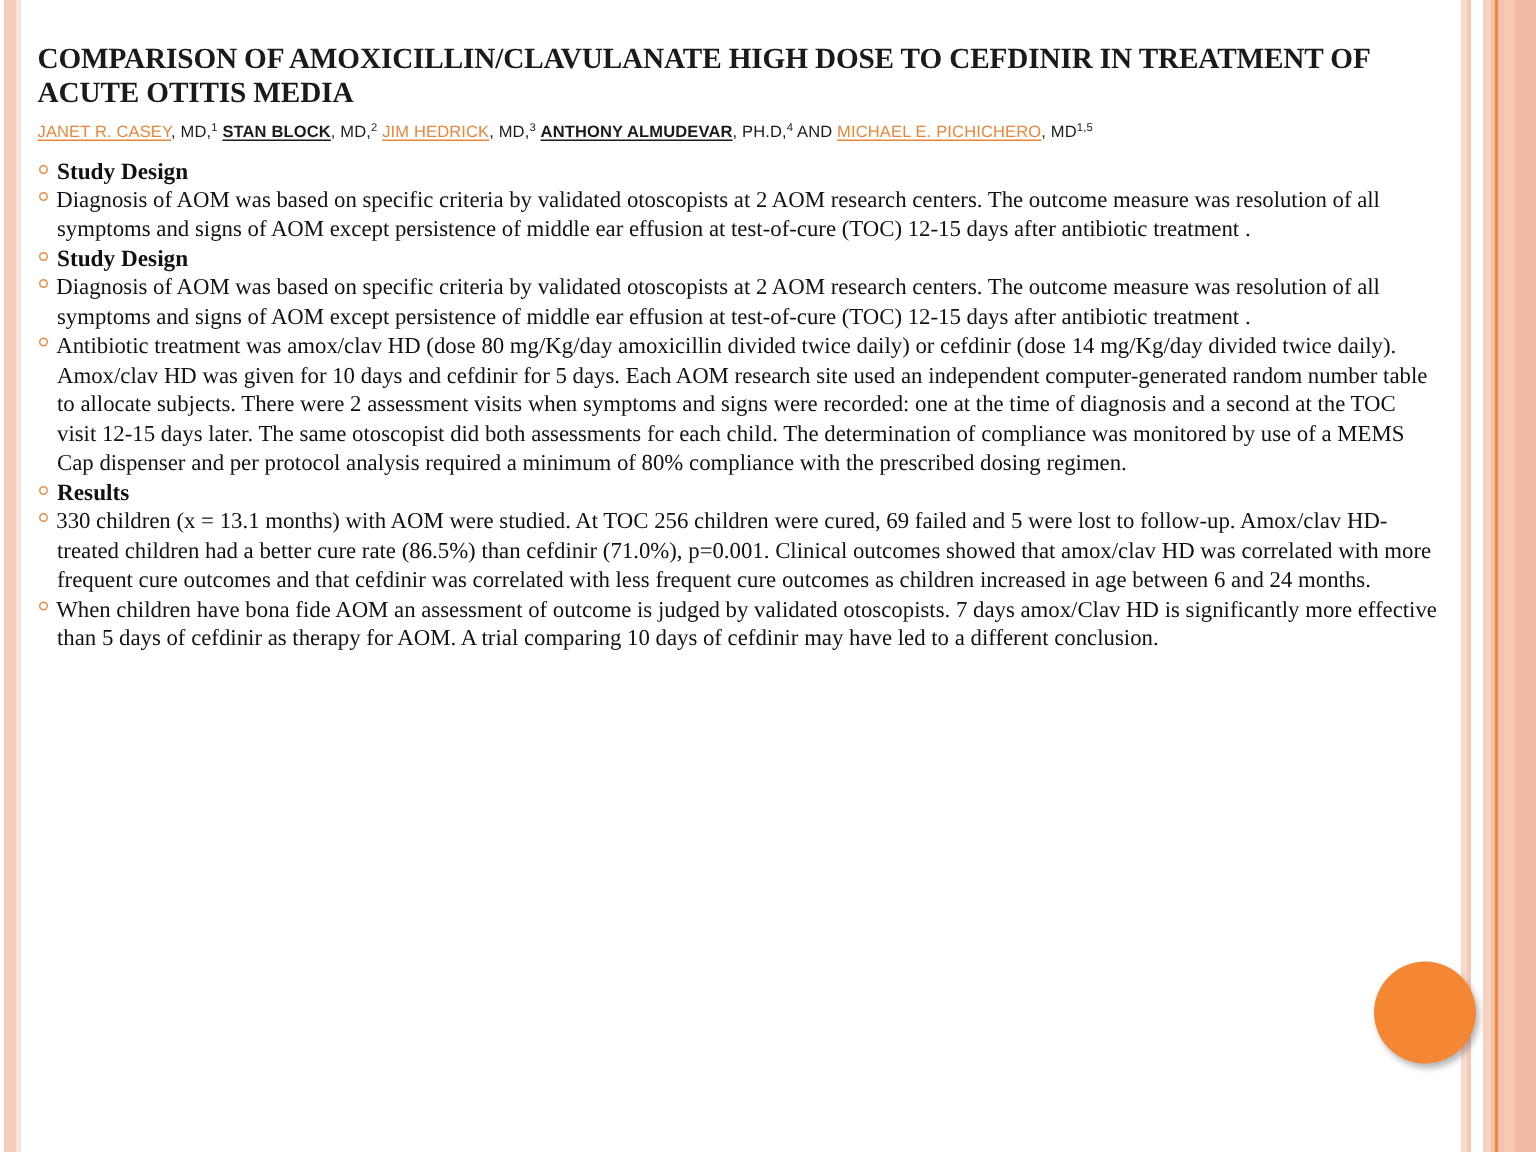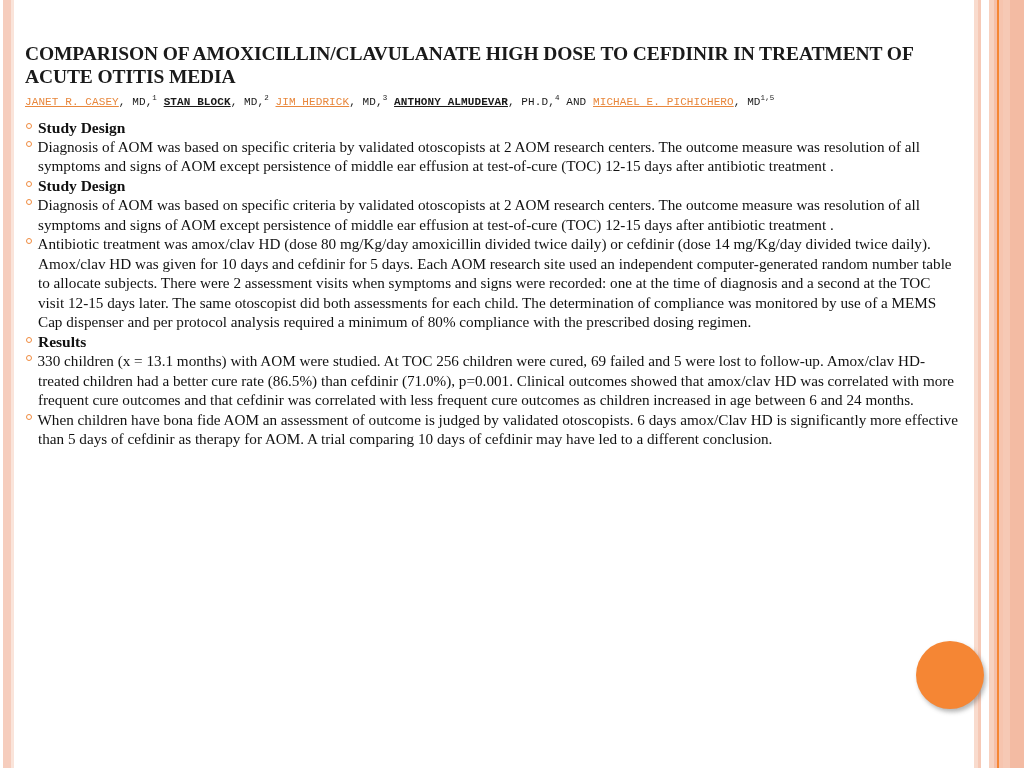--- a/index.html
+++ b/index.html
@@ -59,40 +59,40 @@
     height: 68px;
     border-radius: 50%;
     background: #f58634;
     box-shadow: 2px 3px 4px rgba(90,90,90,0.45);
   }
 
   
   .content {
     position: absolute;
     left: 25px;
-    top: 42px;
+    top: 28px;
     width: 935px;
   }
 
   
   .title {
     font-family: "Liberation Serif", "DejaVu Serif", serif;
     font-weight: bold;
     font-size: 19.5px;
     line-height: 23px;
     color: #1a1a1a;
     letter-spacing: -0.1px;
     margin: 0;
     width: 940px;
   }
 
   
   .authors {
     margin: 4px 0 0 0;
-    font-family: Liberation Mono, monospace;
+    font-family: Liberation Sans, sans-serif;
     font-size: 11px;
     line-height: 13px;
     color: #1a1a1a;
     white-space: nowrap;
     letter-spacing: 0.1px;
   }
   .author-name {
     text-decoration: underline;
     font-weight: normal;
   }
@@ -170,18 +170,18 @@
           <span class="bullet-mark"></span>
           <span class="body-text">Antibiotic treatment was amox/clav HD (dose 80 mg/Kg/day amoxicillin divided twice daily) or cefdinir (dose 14 mg/Kg/day divided twice daily). Amox/clav HD was given for 10 days and cefdinir for 5 days. Each AOM research site used an independent computer-generated random number table to allocate subjects. There were 2 assessment visits when symptoms and signs were recorded: one at the time of diagnosis and a second at the TOC visit 12-15 days later. The same otoscopist did both assessments for each child. The determination of compliance was monitored by use of a MEMS Cap dispenser and per protocol analysis required a minimum of 80% compliance with the prescribed dosing regimen.</span>
         </li>
         <li class="bullet-row heading"><span class="bullet-mark"></span><span class="heading-text">Results</span></li>
         <li class="bullet-row para">
           <span class="bullet-mark"></span>
           <span class="body-text">330 children (x = 13.1 months) with AOM were studied. At TOC 256 children were cured, 69 failed and 5 were lost to follow-up. Amox/clav HD-treated children had a better cure rate (86.5%) than cefdinir (71.0%), p=0.001. Clinical outcomes showed that amox/clav HD was correlated with more frequent cure outcomes and that cefdinir was correlated with less frequent cure outcomes as children increased in age between 6 and 24 months.</span>
         </li>
         <li class="bullet-row para">
           <span class="bullet-mark"></span>
-          <span class="body-text">When children have bona fide AOM an assessment of outcome is judged by validated otoscopists. 6 days amox/Clav HD is significantly more effective than 5 days of cefdinir as therapy for AOM. A trial comparing 10 days of cefdinir may have led to a different conclusion.</span>
+          <span class="body-text">When children have bona fide AOM an assessment of outcome is judged by validated otoscopists. 7 days amox/Clav HD is significantly more effective than 5 days of cefdinir as therapy for AOM. A trial comparing 10 days of cefdinir may have led to a different conclusion.</span>
         </li>
       </ul>
 
   </div>
 </div>
 
 </body></html>

